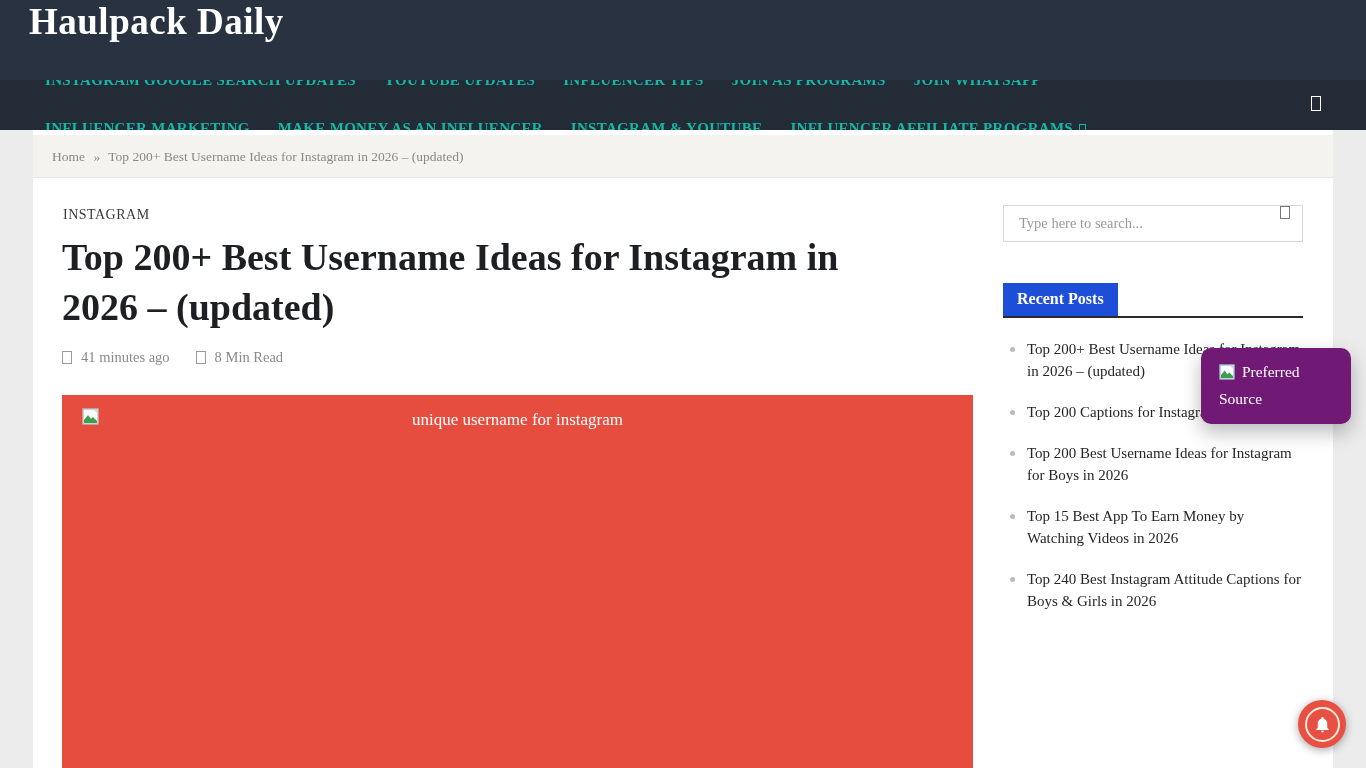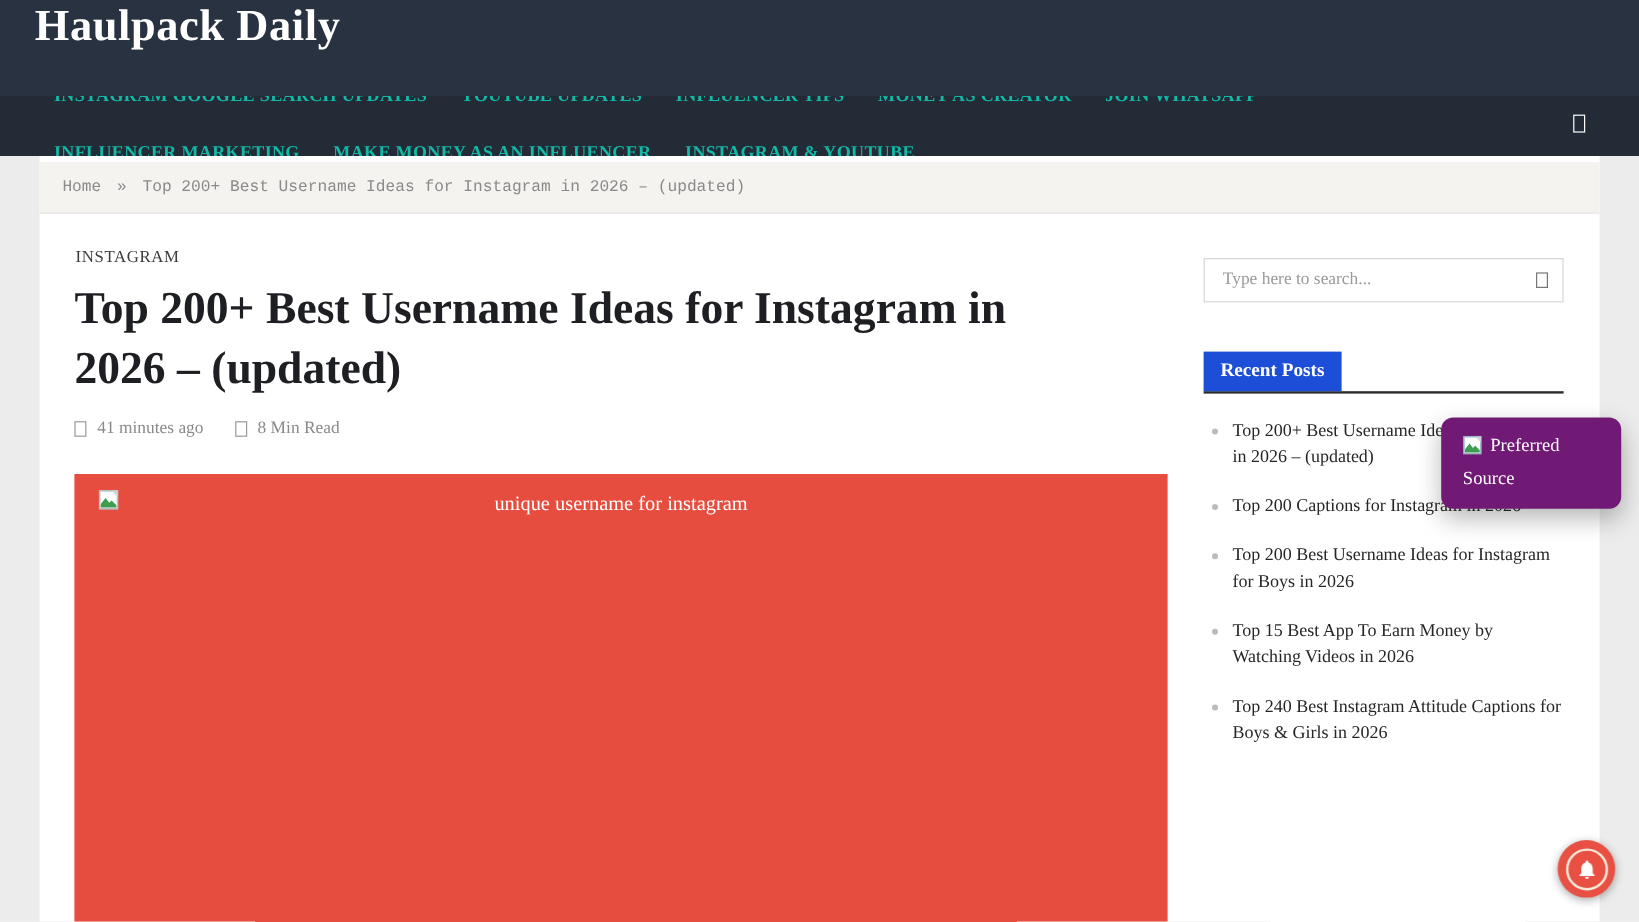--- a/index.html
+++ b/index.html
@@ -80,21 +80,20 @@
     padding-top: 5px;
   }
   .breadcrumb {
     height: 43px;
     background: #f4f3f0;
     border-bottom: 1px solid #e8e6e2;
     line-height: 43px;
     padding-left: 19px;
     font-size: 13.5px;
     color: #8a8a8a;
-    font-family: Liberation Mono, monospace;
   }
   .breadcrumb .crumb-home { cursor: pointer; }
   .breadcrumb .sep { margin: 0 5px; }
 
   .content {
     display: flex;
     gap: 30px;
     padding: 27px 30px 0 29px;
   }
 
@@ -143,23 +142,21 @@
     left: 20px; top: 13px;
   }
 
   
   .sidebar { width: 300px; flex: none; }
   .search-box {
     height: 37px;
     border: 1px solid #d6d6d6;
     background: #fff;
     display: flex;
-    align-items: center;
     padding: 0 12px 0 13px;
-    margin-top: 10px;
   }
   .search-box input {
     flex: 1;
     border: none;
     outline: none;
     font-family: "Liberation Serif", serif;
     font-size: 14.5px;
     color: #555;
     background: transparent;
   }
@@ -244,25 +241,28 @@
 
 <div class="header-top">
   <div class="logo">Haulpack Daily</div>
 </div>
 
 <div class="navbar">
   <ul class="nav-list">
     <li>INSTAGRAM GOOGLE SEARCH UPDATES</li>
     <li>YOUTUBE UPDATES</li>
     <li>INFLUENCER TIPS</li>
-    <li>MONEY AS CREATOR</li>
+    <li>JOIN AS PROGRAMS</li>
     <li>JOIN WHATSAPP</li>
     <li>INFLUENCER MARKETING</li>
     <li>MAKE MONEY AS AN INFLUENCER</li>
     <li>INSTAGRAM &amp; YOUTUBE</li>
+    <li>
+      <span>INFLUENCER AFFILIATE PROGRAMS</span><span class="tofu nav-caret"></span>
+    </li>
   </ul>
   <span class="nav-search"><span class="tofu"></span></span>
 </div>
 
 <div class="page">
 
   <div class="breadcrumb">
     <span class="crumb-home">Home</span>
     <span class="sep">»</span>
     <span>Top 200+ Best Username Ideas for Instagram in 2026 – (updated)</span>

